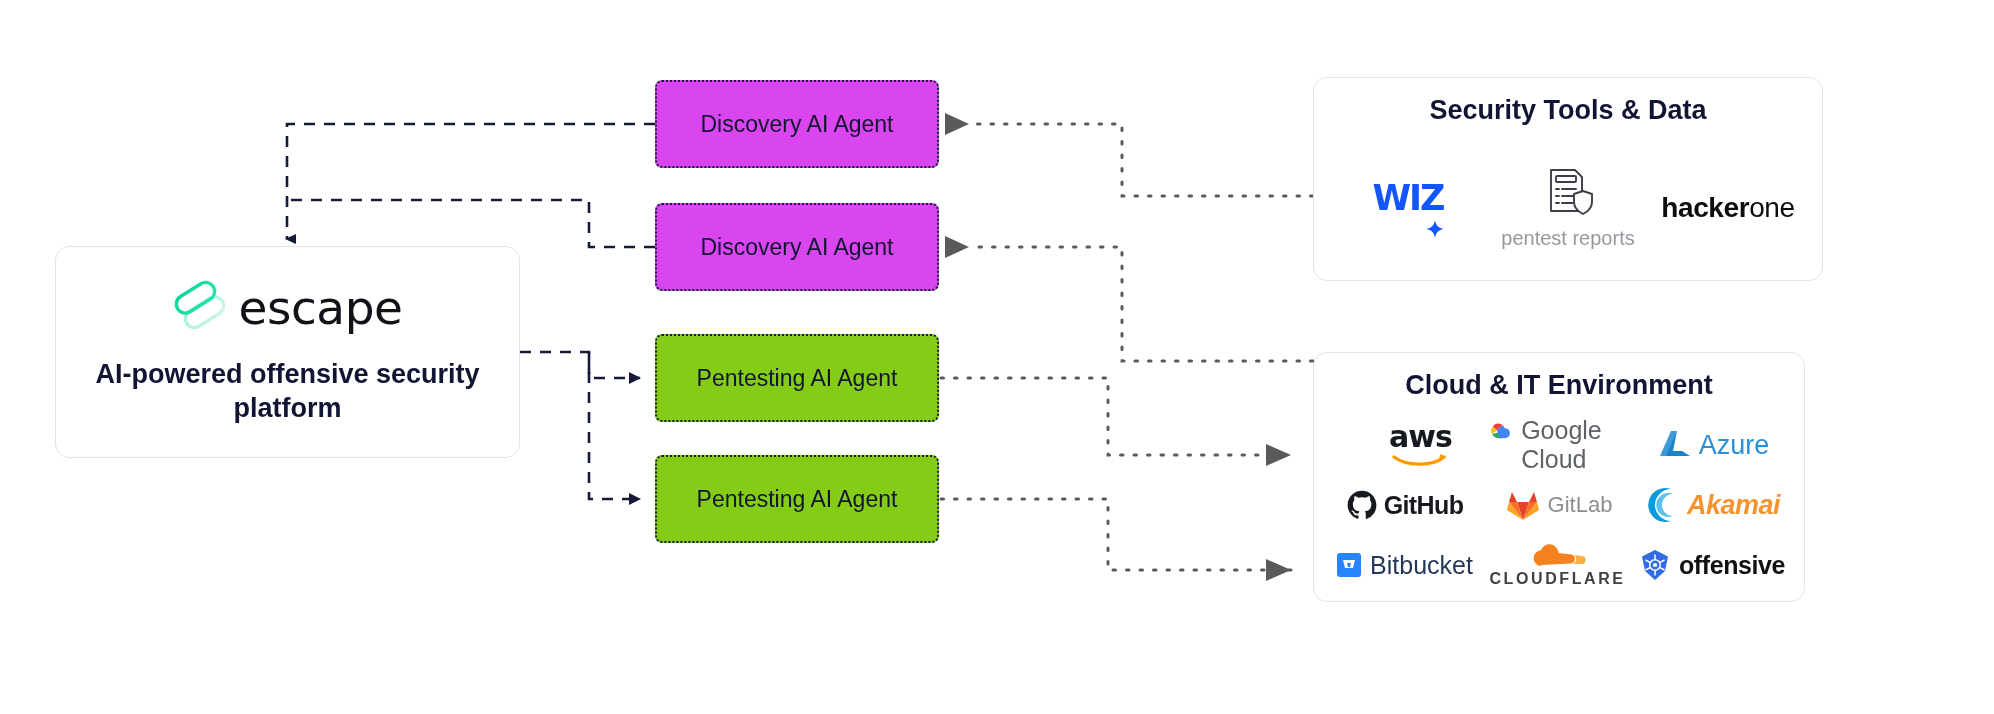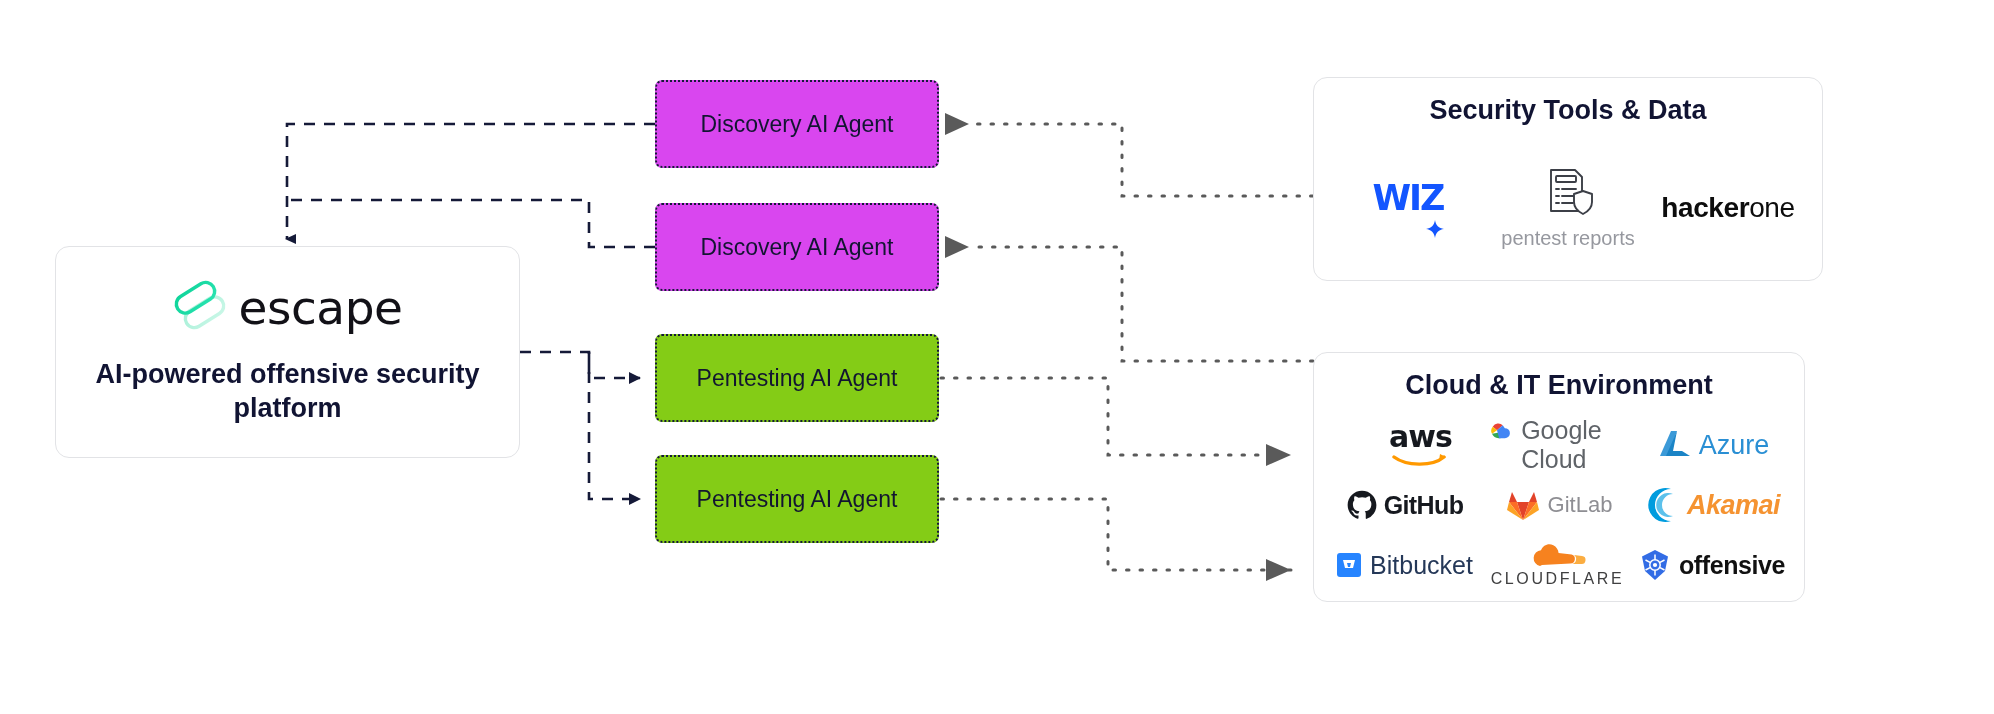--- a/index.html
+++ b/index.html
@@ -87,21 +87,21 @@
   .azure-txt{font-size:27px;color:#2a8fd4;font-weight:400;}
   .gh{display:flex;align-items:flex-end;gap:7px;}
   .gh-txt{font-size:25px;font-weight:800;color:#16191f;letter-spacing:-0.6px;}
   .gl{display:flex;align-items:center;gap:8px;}
   .gl-txt{font-size:22px;color:#8e8e93;}
   .bb{display:flex;align-items:center;gap:8px;}
   .bb-txt{font-size:25px;color:#253858;}
   .ak{display:flex;align-items:center;gap:3px;}
   .ak-txt{font-size:27px;font-weight:700;font-style:italic;color:#f59331;letter-spacing:-0.5px;}
   .cf{display:flex;flex-direction:column;align-items:center;}
-  .cf-txt{font-size:16px;font-weight:400;color:#404041;letter-spacing:2.6px;}
+  .cf-txt{font-size:16px;font-weight:700;color:#404041;letter-spacing:2.6px;}
   .k8{display:flex;align-items:center;gap:8px;}
   .k8-txt{font-size:25px;font-weight:800;color:#111111;letter-spacing:-0.4px;}
 </style>
 </head>
 <body>
 
 <div id="stage">
 
   <svg class="wires" viewBox="0 0 1994 714">
     <defs>

